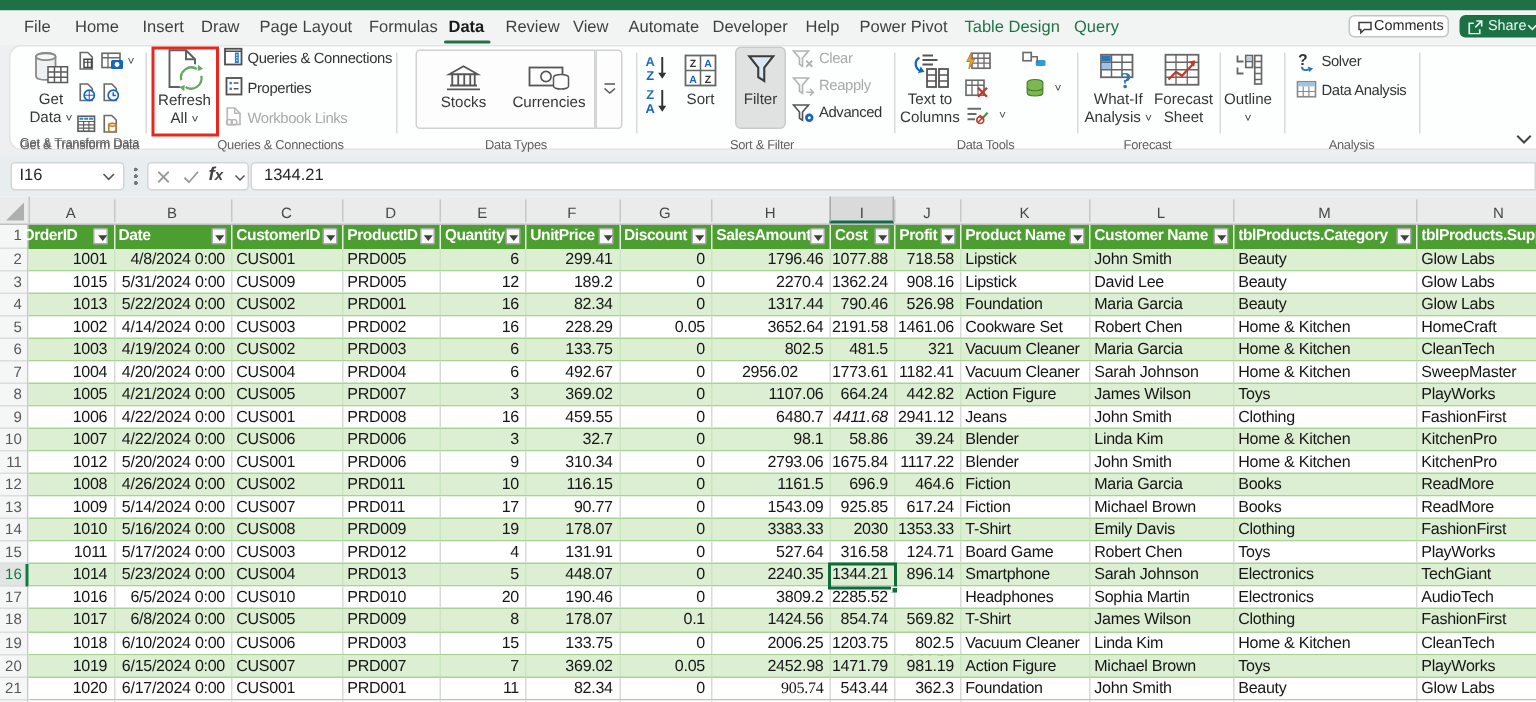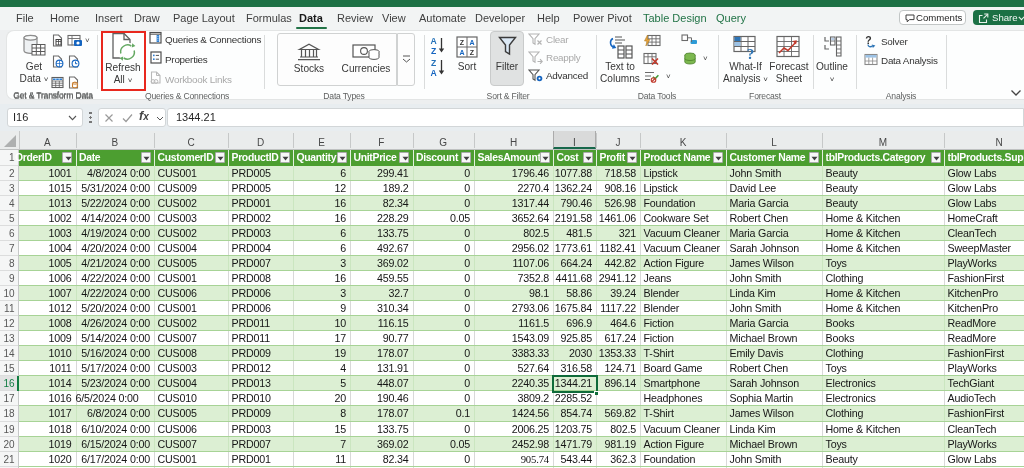--- a/index.html
+++ b/index.html
@@ -629,21 +629,21 @@
 <div class="c" style="left:154px;top:240.8px;width:74px;height:15.06px;line-height:14.06px;padding-left:3.5px;text-align:left;">CUS004</div>
 <div class="ab" style="left:228px;top:240.8px;width:1px;height:14.06px;background:#D9D9D9"></div>
 <div class="c" style="left:228px;top:240.8px;width:65px;height:15.06px;line-height:14.06px;padding-left:3.5px;text-align:left;">PRD004</div>
 <div class="ab" style="left:293px;top:240.8px;width:1px;height:14.06px;background:#D9D9D9"></div>
 <div class="c" style="left:293px;top:240.8px;width:57px;height:15.06px;line-height:14.06px;padding-right:4px;text-align:right;">6</div>
 <div class="ab" style="left:350px;top:240.8px;width:1px;height:14.06px;background:#D9D9D9"></div>
 <div class="c" style="left:350px;top:240.8px;width:62.5px;height:15.06px;line-height:14.06px;padding-right:4px;text-align:right;">492.67</div>
 <div class="ab" style="left:412.5px;top:240.8px;width:1px;height:14.06px;background:#D9D9D9"></div>
 <div class="c" style="left:412.5px;top:240.8px;width:61.5px;height:15.06px;line-height:14.06px;padding-right:4px;text-align:right;">0</div>
 <div class="ab" style="left:474px;top:240.8px;width:1px;height:14.06px;background:#D9D9D9"></div>
-<div class="c" style="left:474px;top:240.8px;width:79px;height:15.06px;line-height:14.06px;padding-right:4px;text-align:right;">2956.02</div>
+<div class="c" style="left:457px;top:240.8px;width:79px;height:15.06px;line-height:14.06px;padding-right:4px;text-align:right;">2956.02</div>
 <div class="ab" style="left:553px;top:240.8px;width:1px;height:14.06px;background:#D9D9D9"></div>
 <div class="c" style="left:553px;top:240.8px;width:43px;height:20px;line-height:14.06px;padding-right:4px;text-align:right;">1773.61</div>
 <div class="ab" style="left:596px;top:240.8px;width:1px;height:14.06px;background:#D9D9D9"></div>
 <div class="c" style="left:596px;top:240.8px;width:44px;height:15.06px;line-height:14.06px;padding-right:4px;text-align:right;">1182.41</div>
 <div class="ab" style="left:640px;top:240.8px;width:1px;height:14.06px;background:#D9D9D9"></div>
 <div class="c" style="left:640px;top:240.8px;width:86px;height:15.06px;line-height:14.06px;padding-left:3.5px;text-align:left;">Vacuum Cleaner</div>
 <div class="ab" style="left:726px;top:240.8px;width:1px;height:14.06px;background:#D9D9D9"></div>
 <div class="c" style="left:726px;top:240.8px;width:96px;height:15.06px;line-height:14.06px;padding-left:3.5px;text-align:left;">Sarah Johnson</div>
 <div class="ab" style="left:822px;top:240.8px;width:1px;height:14.06px;background:#D9D9D9"></div>
 <div class="c" style="left:822px;top:240.8px;width:122px;height:15.06px;line-height:14.06px;padding-left:3.5px;text-align:left;">Home &amp; Kitchen</div>
@@ -685,23 +685,23 @@
 <div class="c" style="left:154px;top:270.92px;width:74px;height:15.06px;line-height:14.06px;padding-left:3.5px;text-align:left;">CUS001</div>
 <div class="ab" style="left:228px;top:270.92px;width:1px;height:14.06px;background:#D9D9D9"></div>
 <div class="c" style="left:228px;top:270.92px;width:65px;height:15.06px;line-height:14.06px;padding-left:3.5px;text-align:left;">PRD008</div>
 <div class="ab" style="left:293px;top:270.92px;width:1px;height:14.06px;background:#D9D9D9"></div>
 <div class="c" style="left:293px;top:270.92px;width:57px;height:15.06px;line-height:14.06px;padding-right:4px;text-align:right;">16</div>
 <div class="ab" style="left:350px;top:270.92px;width:1px;height:14.06px;background:#D9D9D9"></div>
 <div class="c" style="left:350px;top:270.92px;width:62.5px;height:15.06px;line-height:14.06px;padding-right:4px;text-align:right;">459.55</div>
 <div class="ab" style="left:412.5px;top:270.92px;width:1px;height:14.06px;background:#D9D9D9"></div>
 <div class="c" style="left:412.5px;top:270.92px;width:61.5px;height:15.06px;line-height:14.06px;padding-right:4px;text-align:right;">0</div>
 <div class="ab" style="left:474px;top:270.92px;width:1px;height:14.06px;background:#D9D9D9"></div>
-<div class="c" style="left:474px;top:270.92px;width:79px;height:15.06px;line-height:14.06px;padding-right:4px;text-align:right;">7352.8</div>
+<div class="c" style="left:474px;top:270.92px;width:79px;height:15.06px;line-height:14.06px;padding-right:4px;text-align:right;">6480.7</div>
 <div class="ab" style="left:553px;top:270.92px;width:1px;height:14.06px;background:#D9D9D9"></div>
-<div class="c" style="left:553px;top:270.92px;width:43px;height:15.06px;line-height:14.06px;padding-right:4px;text-align:right;">4411.68</div>
+<div class="c" style="left:553px;top:270.92px;width:43px;height:15.06px;line-height:14.06px;padding-right:4px;text-align:right;font-style:italic;">4411.68</div>
 <div class="ab" style="left:596px;top:270.92px;width:1px;height:14.06px;background:#D9D9D9"></div>
 <div class="c" style="left:596px;top:270.92px;width:44px;height:15.06px;line-height:14.06px;padding-right:4px;text-align:right;">2941.12</div>
 <div class="ab" style="left:640px;top:270.92px;width:1px;height:14.06px;background:#D9D9D9"></div>
 <div class="c" style="left:640px;top:270.92px;width:86px;height:15.06px;line-height:14.06px;padding-left:3.5px;text-align:left;">Jeans</div>
 <div class="ab" style="left:726px;top:270.92px;width:1px;height:14.06px;background:#D9D9D9"></div>
 <div class="c" style="left:726px;top:270.92px;width:96px;height:15.06px;line-height:14.06px;padding-left:3.5px;text-align:left;">John Smith</div>
 <div class="ab" style="left:822px;top:270.92px;width:1px;height:14.06px;background:#D9D9D9"></div>
 <div class="c" style="left:822px;top:270.92px;width:122px;height:15.06px;line-height:14.06px;padding-left:3.5px;text-align:left;">Clothing</div>
 <div class="ab" style="left:944px;top:270.92px;width:1px;height:14.06px;background:#D9D9D9"></div>
 <div class="c" style="left:944px;top:270.92px;width:80px;height:15.06px;line-height:14.06px;padding-left:3.5px;text-align:left;">FashionFirst</div>
@@ -897,21 +897,21 @@
 <div class="c" style="left:640px;top:376.34000000000003px;width:86px;height:15.06px;line-height:14.06px;padding-left:3.5px;text-align:left;">Smartphone</div>
 <div class="ab" style="left:726px;top:376.34000000000003px;width:1px;height:14.06px;background:#CBE6C0"></div>
 <div class="c" style="left:726px;top:376.34000000000003px;width:96px;height:15.06px;line-height:14.06px;padding-left:3.5px;text-align:left;">Sarah Johnson</div>
 <div class="ab" style="left:822px;top:376.34000000000003px;width:1px;height:14.06px;background:#CBE6C0"></div>
 <div class="c" style="left:822px;top:376.34000000000003px;width:122px;height:15.06px;line-height:14.06px;padding-left:3.5px;text-align:left;">Electronics</div>
 <div class="ab" style="left:944px;top:376.34000000000003px;width:1px;height:14.06px;background:#CBE6C0"></div>
 <div class="c" style="left:944px;top:376.34000000000003px;width:80px;height:15.06px;line-height:14.06px;padding-left:3.5px;text-align:left;">TechGiant</div>
 <div class="ab" style="left:19px;top:391.4px;width:1005px;height:15.06px;background:#ffffff;border-bottom:1px solid #A7D396"></div>
 <div class="c" style="left:19px;top:391.4px;width:56.5px;height:15.06px;line-height:14.06px;padding-right:4px;text-align:right;">1016</div>
 <div class="ab" style="left:75.5px;top:391.4px;width:1px;height:14.06px;background:#D9D9D9"></div>
-<div class="c" style="left:75.5px;top:391.4px;width:78.5px;height:15.06px;line-height:14.06px;padding-right:4px;">6/5/2024 0:00</div>
+<div class="c" style="left:75.5px;top:391.4px;width:78.5px;height:15.06px;line-height:14.06px;padding-right:4px;text-align:right;">6/5/2024 0:00</div>
 <div class="ab" style="left:154px;top:391.4px;width:1px;height:14.06px;background:#D9D9D9"></div>
 <div class="c" style="left:154px;top:391.4px;width:74px;height:15.06px;line-height:14.06px;padding-left:3.5px;text-align:left;">CUS010</div>
 <div class="ab" style="left:228px;top:391.4px;width:1px;height:14.06px;background:#D9D9D9"></div>
 <div class="c" style="left:228px;top:391.4px;width:65px;height:15.06px;line-height:14.06px;padding-left:3.5px;text-align:left;">PRD010</div>
 <div class="ab" style="left:293px;top:391.4px;width:1px;height:14.06px;background:#D9D9D9"></div>
 <div class="c" style="left:293px;top:391.4px;width:57px;height:15.06px;line-height:14.06px;padding-right:4px;text-align:right;">20</div>
 <div class="ab" style="left:350px;top:391.4px;width:1px;height:14.06px;background:#D9D9D9"></div>
 <div class="c" style="left:350px;top:391.4px;width:62.5px;height:15.06px;line-height:14.06px;padding-right:4px;text-align:right;">190.46</div>
 <div class="ab" style="left:412.5px;top:391.4px;width:1px;height:14.06px;background:#D9D9D9"></div>
 <div class="c" style="left:412.5px;top:391.4px;width:61.5px;height:15.06px;line-height:14.06px;padding-right:4px;text-align:right;">0</div>

